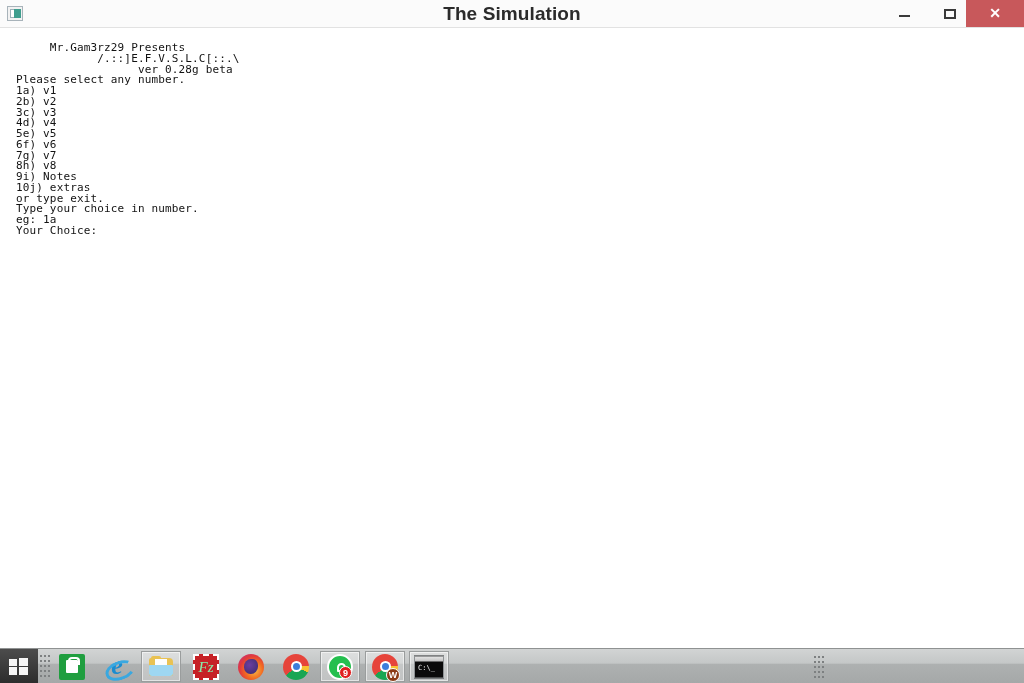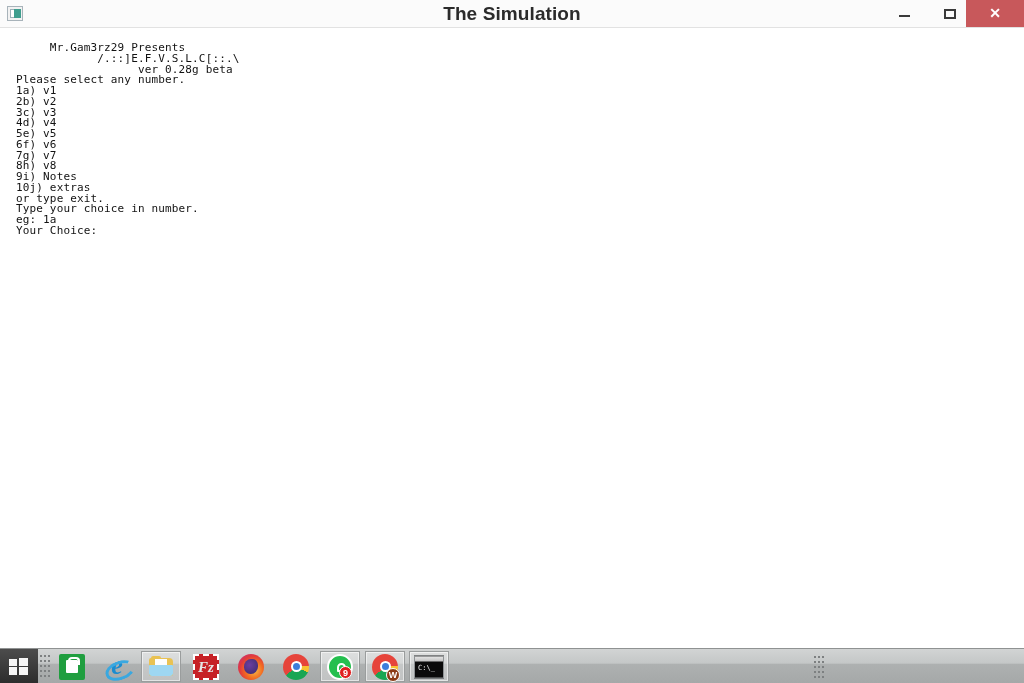--- a/index.html
+++ b/index.html
@@ -250,21 +250,21 @@
   }
 
   
   .ico-fz {
     background: #c62126;
     border: 2px dashed #ffffff;
     box-sizing: border-box;
   }
   .ico-fz .fz {
     position: absolute; left: 0; top: 0; right: 0; bottom: 0;
-    color: #e5e5e5; font-weight: bold; font-size: 15px;
+    color: #86efac; font-weight: normal; font-size: 15px;
     font-family: "Liberation Serif", serif; font-style: italic;
     text-align: center; line-height: 23px;
   }
 
   
   .ico-ff {
     border-radius: 50%;
     background: radial-gradient(circle at 62% 62%, #f8c04a 0%, #f26b21 38%, #e23b3b 62%, #b5299c 100%);
   }
   .ico-ff .inner {

